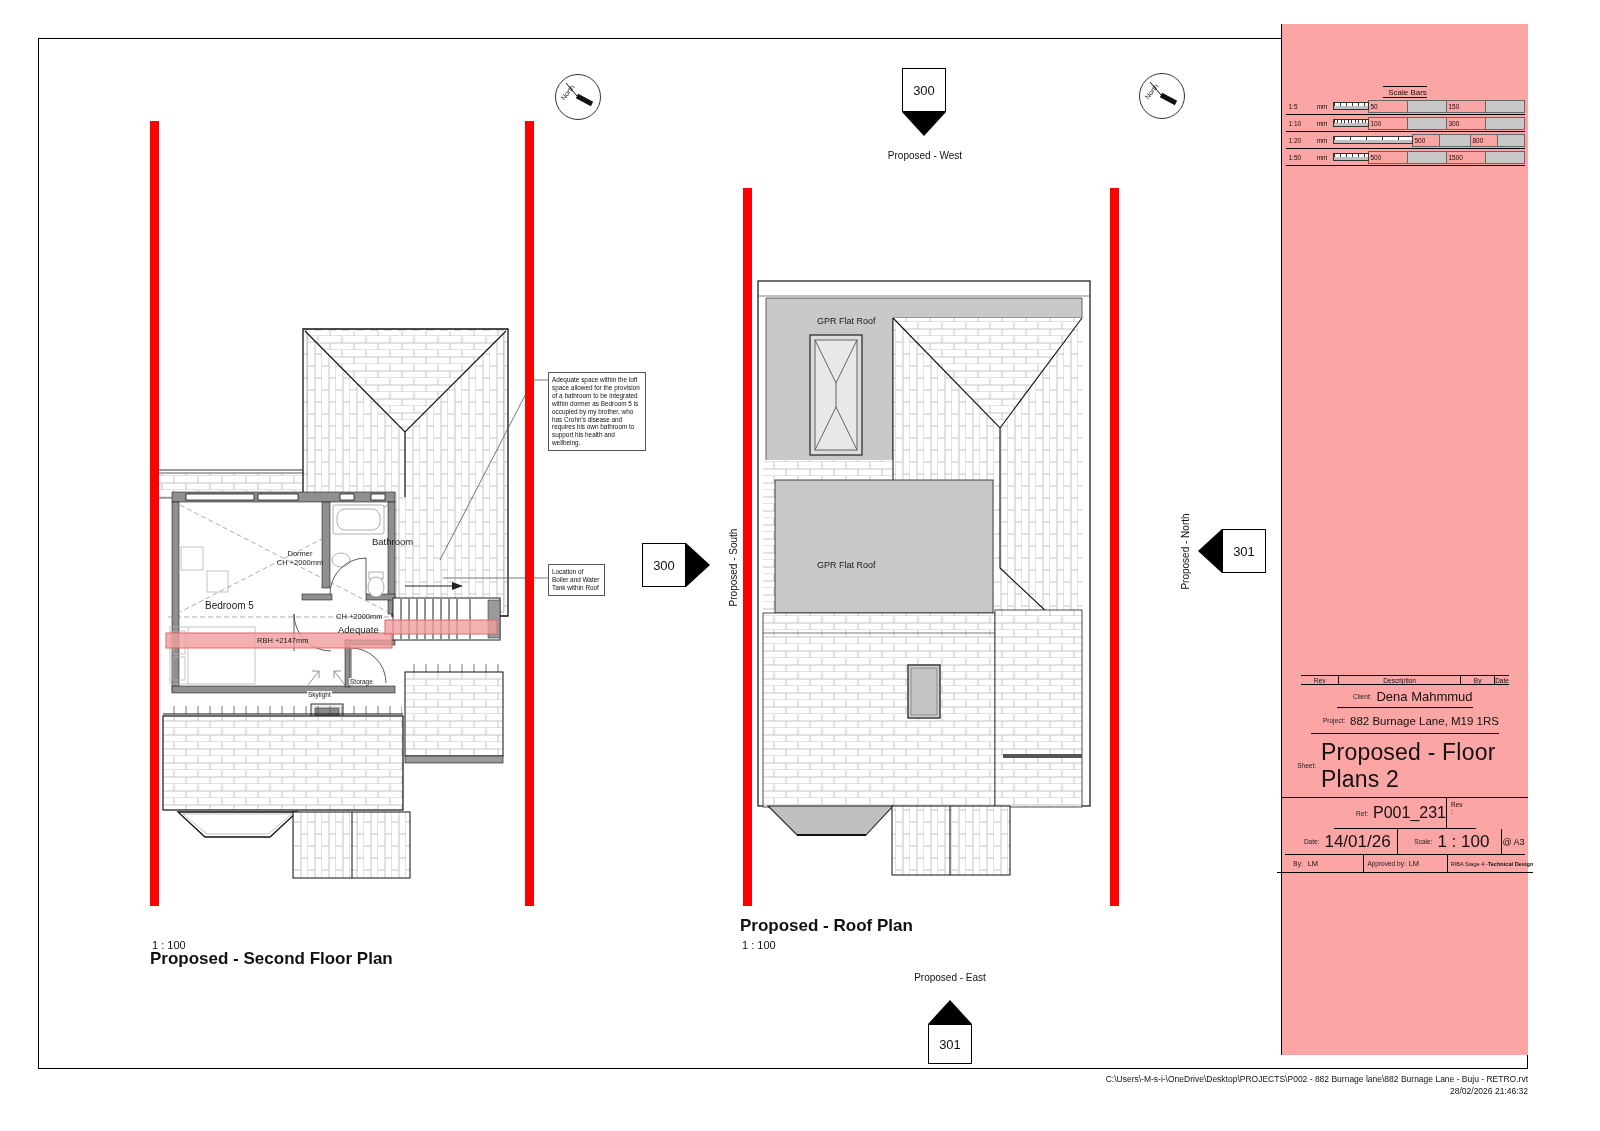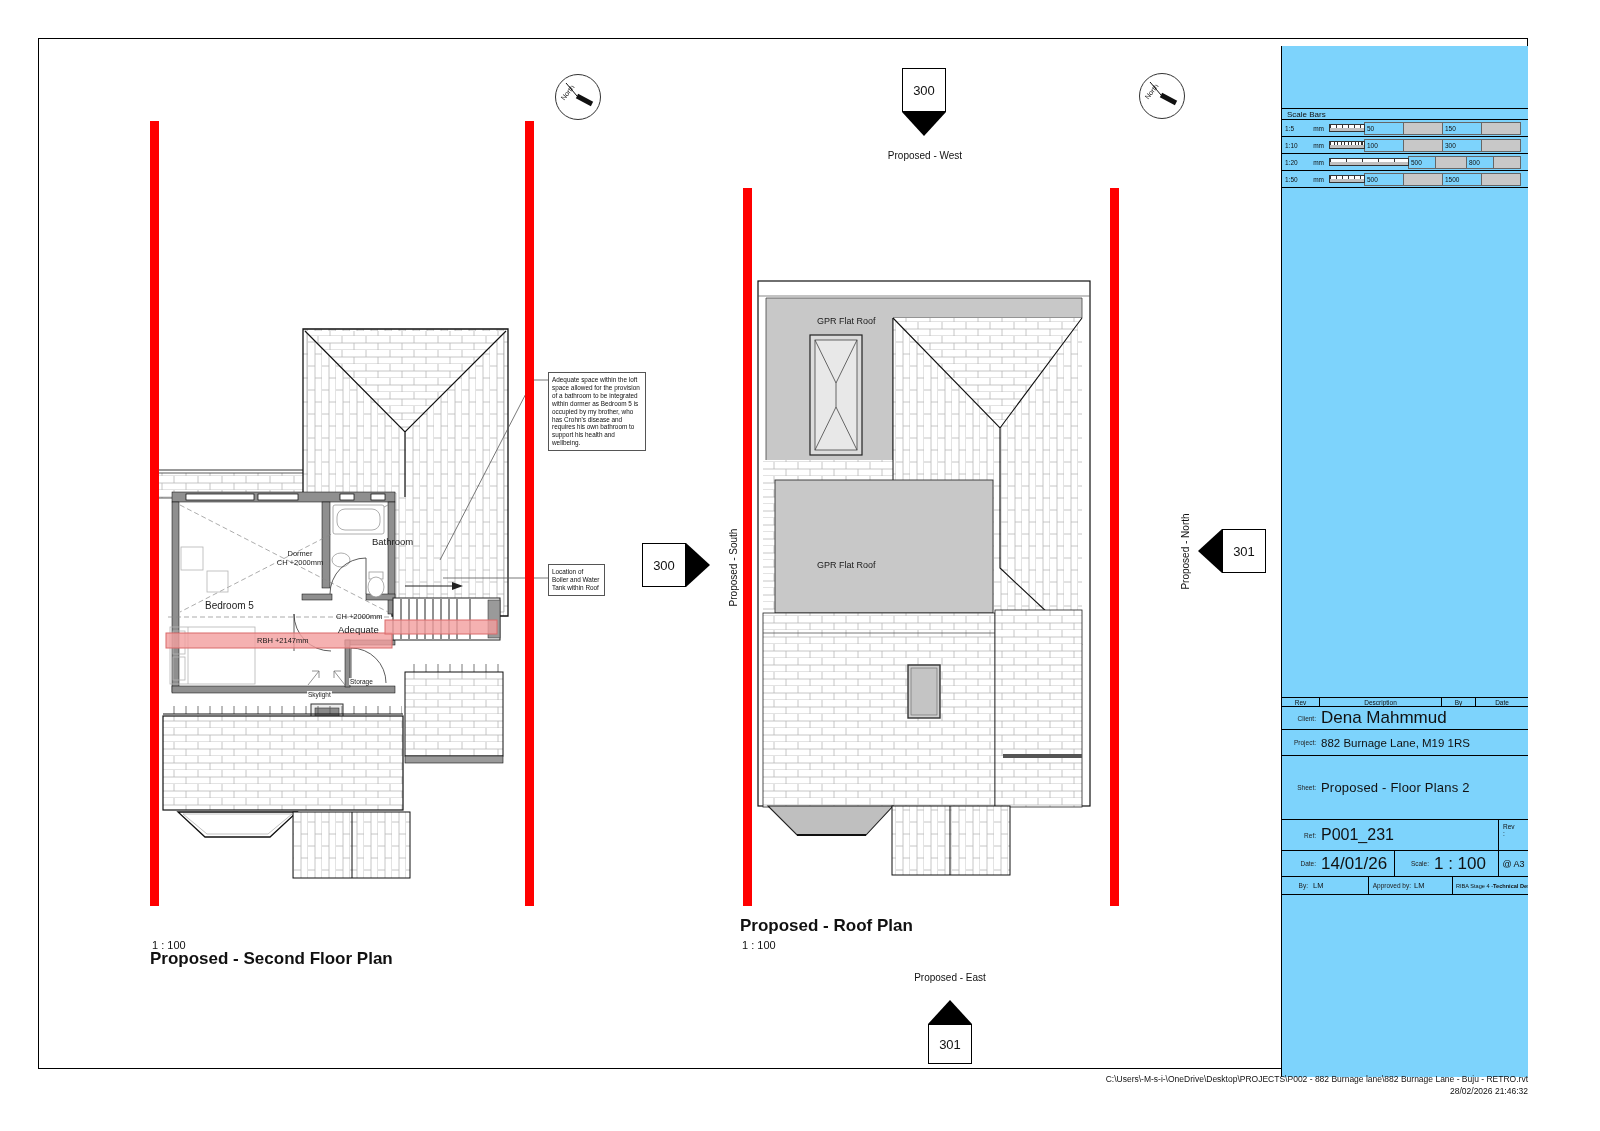--- a/index.html
+++ b/index.html
@@ -1,42 +1,42 @@
 <!DOCTYPE html>
 <html><head>
 <meta charset="utf-8">
 <style>
   html,body{margin:0;padding:0;background:#fff;font-family:"Liberation Sans",sans-serif;color:#111;}
   #sheet{position:relative;width:1600px;height:1131px;background:#fff;overflow:hidden;}
   #sheet svg{position:absolute;left:0;top:0;}
   
   .sheet-border{position:absolute;left:38px;top:38px;width:1490px;height:1031px;border:1px solid #000;box-sizing:border-box;}
-  .titleblock{position:absolute;left:1281px;top:46px;width:247px;height:1031px;border-left:1px solid #000;box-sizing:border-box;display:flex;flex-direction:column;background:#7dd3fc;}
+  .titleblock{position:absolute;left:1281px;top:24px;width:247px;height:1031px;border-left:1px solid #000;box-sizing:border-box;display:flex;flex-direction:column;background:#fca5a5;align-items:center;}
   .tb-head{height:62px;}
   .sb-title{height:12px;border-top:1px solid #000;border-bottom:1px solid #000;font-size:8px;padding:1px 0 0 5px;box-sizing:border-box;}
   .sb-row{display:flex;align-items:center;height:17px;border-bottom:1px solid #000;box-sizing:border-box;}
   .sb-ratio{width:13px;font-size:6.5px;line-height:7px;word-break:break-all;padding-left:3px;}
   .sb-unit{width:26px;font-size:6.5px;text-align:right;padding-right:5px;}
   .sb-ruler{height:8px;border:1px solid #333;box-sizing:border-box;background:linear-gradient(#fff 0 50%,#c0c0c0 50% 100%);position:relative;width:36px;}
   .sb-ruler::after{content:"";display:block;height:50%;background:repeating-linear-gradient(90deg,#333 0 1px,transparent 1px 6px);}
   .sb-ruler.dense::after{background:repeating-linear-gradient(90deg,#333 0 1px,transparent 1px 3.5px);}
   .sb-ruler.wide{width:80px;}
   .sb-ruler.wide::after{background:repeating-linear-gradient(90deg,#333 0 1px,transparent 1px 16px);}
   .sb-seg{height:13px;border:1px solid #666;box-sizing:border-box;margin-left:-1px;display:flex;align-items:center;font-size:6.5px;padding-left:2px;width:40px;}
   .sb-seg.g{background:#c8c8c8;}
   .sb-seg.n28{width:28px;}.sb-seg.n32{width:32px;}
   .tb-gap{height:509px;}
   .rev-head{height:10px;display:flex;border-top:1px solid #000;border-bottom:1px solid #000;box-sizing:border-box;font-size:6.5px;text-align:center;}
   .rev-head div{border-right:1px solid #000;box-sizing:border-box;line-height:9px;}
   .rh-rev{width:38px;}.rh-desc{width:122px;}.rh-by{width:34px;}.rh-date{flex:1;border-right:none!important;}
   .tb-row{display:flex;align-items:center;border-bottom:1px solid #000;box-sizing:border-box;}
   .tb-lab{font-size:6.5px;color:#222;width:34px;text-align:right;margin-right:5px;flex:none;}
-  .r-client{height:23px;}.r-client .val{font-size:17px;}
+  .r-client{height:23px;}.r-client .val{font-size:13px;}
   .r-project{height:26px;}.r-project .val{font-size:11.5px;}
-  .r-sheet{height:64px;}.r-sheet .val{font-size:13px;letter-spacing:0.2px;}
+  .r-sheet{height:64px;}.r-sheet .val{font-size:23px;letter-spacing:0.2px;}
   .r-ref{height:31px;}.r-ref .val{font-size:16px;}
   .ref-main{display:flex;align-items:center;flex:1;height:100%;}
   .ref-rev{width:30px;height:100%;border-left:1px solid #000;box-sizing:border-box;font-size:6.5px;padding:3px 0 0 4px;line-height:7px;}
   .r-date{height:26px;}
   .dcell{display:flex;align-items:center;height:100%;box-sizing:border-box;}
   .d1{width:112px;}.d2{width:104px;border-left:1px solid #000;}.d3{flex:1;border-left:1px solid #000;justify-content:center;font-size:9px;}
   .d1 .val,.d2 .val{font-size:17px;}
   .r-by{height:18px;}
   .b1{width:86px;}.b2{width:84px;border-left:1px solid #000;}.b3{flex:1;border-left:1px solid #000;font-size:5.6px;padding-left:3px;white-space:nowrap;overflow:hidden;}
   .b1 .val,.b2 .val{font-size:7.5px;}

